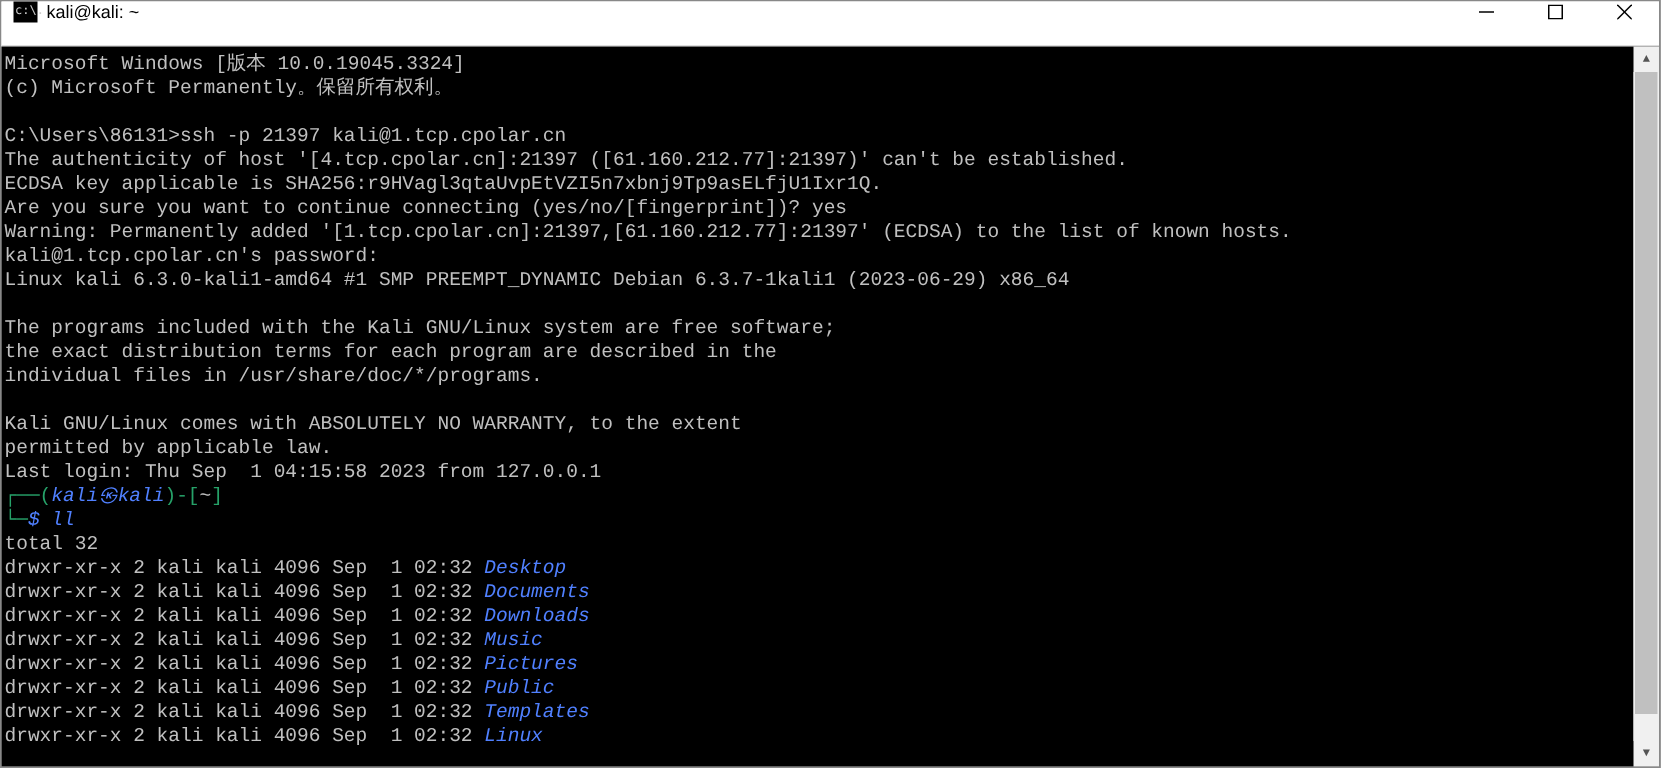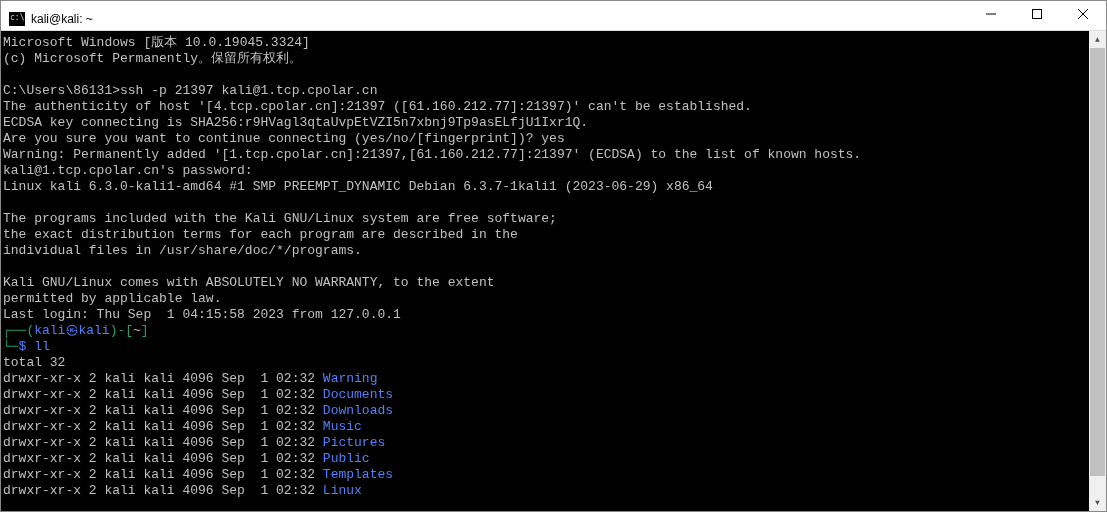--- a/index.html
+++ b/index.html
@@ -19,21 +19,21 @@
       border: 1px solid #888;
       background: #fff;
       display: flex;
       flex-direction: column;
     }
     .titlebar {
       height: 30px;
       background: #fff;
       display: flex;
       align-items: flex-end;
-      padding: 0 0 4px 8px;
+      padding: 0 0 15px 8px;
       border-bottom: 1px solid #ddd;
     }
     .titlebar-icon {
       width: 16px;
       height: 14px;
       margin-right: 6px;
       background: #000;
       position: relative;
     }
     .titlebar-icon::after {
@@ -102,21 +102,21 @@
     }
     .scroll-thumb {
       position: absolute;
       top: 0;
       left: 1px;
       right: 1px;
       height: 96%;
       background: #c0c0c0;
     }
     .green { color: #26a269; }
-    .blue { color: #5080ff; }
+    .blue { color: #5080ff; font-style: italic; }
   </style>
 </head>
 <body>
 
 <div class="window">
   <div class="titlebar">
     <div class="titlebar-icon"></div>
     <div class="titlebar-text">kali@kali: ~</div>
     <div class="titlebar-controls">
       <div class="titlebar-btn">
@@ -136,37 +136,37 @@
           </svg>
       </div>
     </div>
   </div>
   <div class="terminal">
     <div class="terminal-content"><span>Microsoft Windows [版本 10.0.19045.3324]</span>
 <span>(c) Microsoft Permanently。保留所有权利。</span>
 <span></span>
 <span>C:\Users\86131&gt;ssh -p 21397 kali@1.tcp.cpolar.cn</span>
 <span>The authenticity of host '[4.tcp.cpolar.cn]:21397 ([61.160.212.77]:21397)' can't be established.</span>
-<span>ECDSA key connecting is SHA256:r9HVagl3qtaUvpEtVZI5n7xbnj9Tp9asELfjU1Ixr1Q.</span>
+<span>ECDSA key applicable is SHA256:r9HVagl3qtaUvpEtVZI5n7xbnj9Tp9asELfjU1Ixr1Q.</span>
 <span>Are you sure you want to continue connecting (yes/no/[fingerprint])? yes</span>
 <span>Warning: Permanently added '[1.tcp.cpolar.cn]:21397,[61.160.212.77]:21397' (ECDSA) to the list of known hosts.</span>
 <span>kali@1.tcp.cpolar.cn's password:</span>
 <span>Linux kali 6.3.0-kali1-amd64 #1 SMP PREEMPT_DYNAMIC Debian 6.3.7-1kali1 (2023-06-29) x86_64</span>
 <span></span>
 <span>The programs included with the Kali GNU/Linux system are free software;</span>
 <span>the exact distribution terms for each program are described in the</span>
 <span>individual files in /usr/share/doc/*/programs.</span>
 <span></span>
 <span>Kali GNU/Linux comes with ABSOLUTELY NO WARRANTY, to the extent</span>
 <span>permitted by applicable law.</span>
 <span>Last login: Thu Sep  1 04:15:58 2023 from 127.0.0.1</span>
 <span class="green">┌──(</span><span class="blue">kali㉿kali</span><span class="green">)-[</span><span>~</span><span class="green">]</span>
 <span class="green">└─</span><span class="blue">$ </span><span class="blue">ll</span>
 <span>total 32</span>
-<span><span>drwxr-xr-x 2 kali kali 4096 Sep  1 02:32 </span><span class="blue">Warning</span></span>
+<span><span>drwxr-xr-x 2 kali kali 4096 Sep  1 02:32 </span><span class="blue">Desktop</span></span>
 <span><span>drwxr-xr-x 2 kali kali 4096 Sep  1 02:32 </span><span class="blue">Documents</span></span>
 <span><span>drwxr-xr-x 2 kali kali 4096 Sep  1 02:32 </span><span class="blue">Downloads</span></span>
 <span><span>drwxr-xr-x 2 kali kali 4096 Sep  1 02:32 </span><span class="blue">Music</span></span>
 <span><span>drwxr-xr-x 2 kali kali 4096 Sep  1 02:32 </span><span class="blue">Pictures</span></span>
 <span><span>drwxr-xr-x 2 kali kali 4096 Sep  1 02:32 </span><span class="blue">Public</span></span>
 <span><span>drwxr-xr-x 2 kali kali 4096 Sep  1 02:32 </span><span class="blue">Templates</span></span>
 <span><span>drwxr-xr-x 2 kali kali 4096 Sep  1 02:32 </span><span class="blue">Linux</span></span></div>
     <div class="scrollbar">
       <div class="scroll-arrow">▲</div>
       <div class="scroll-track">

